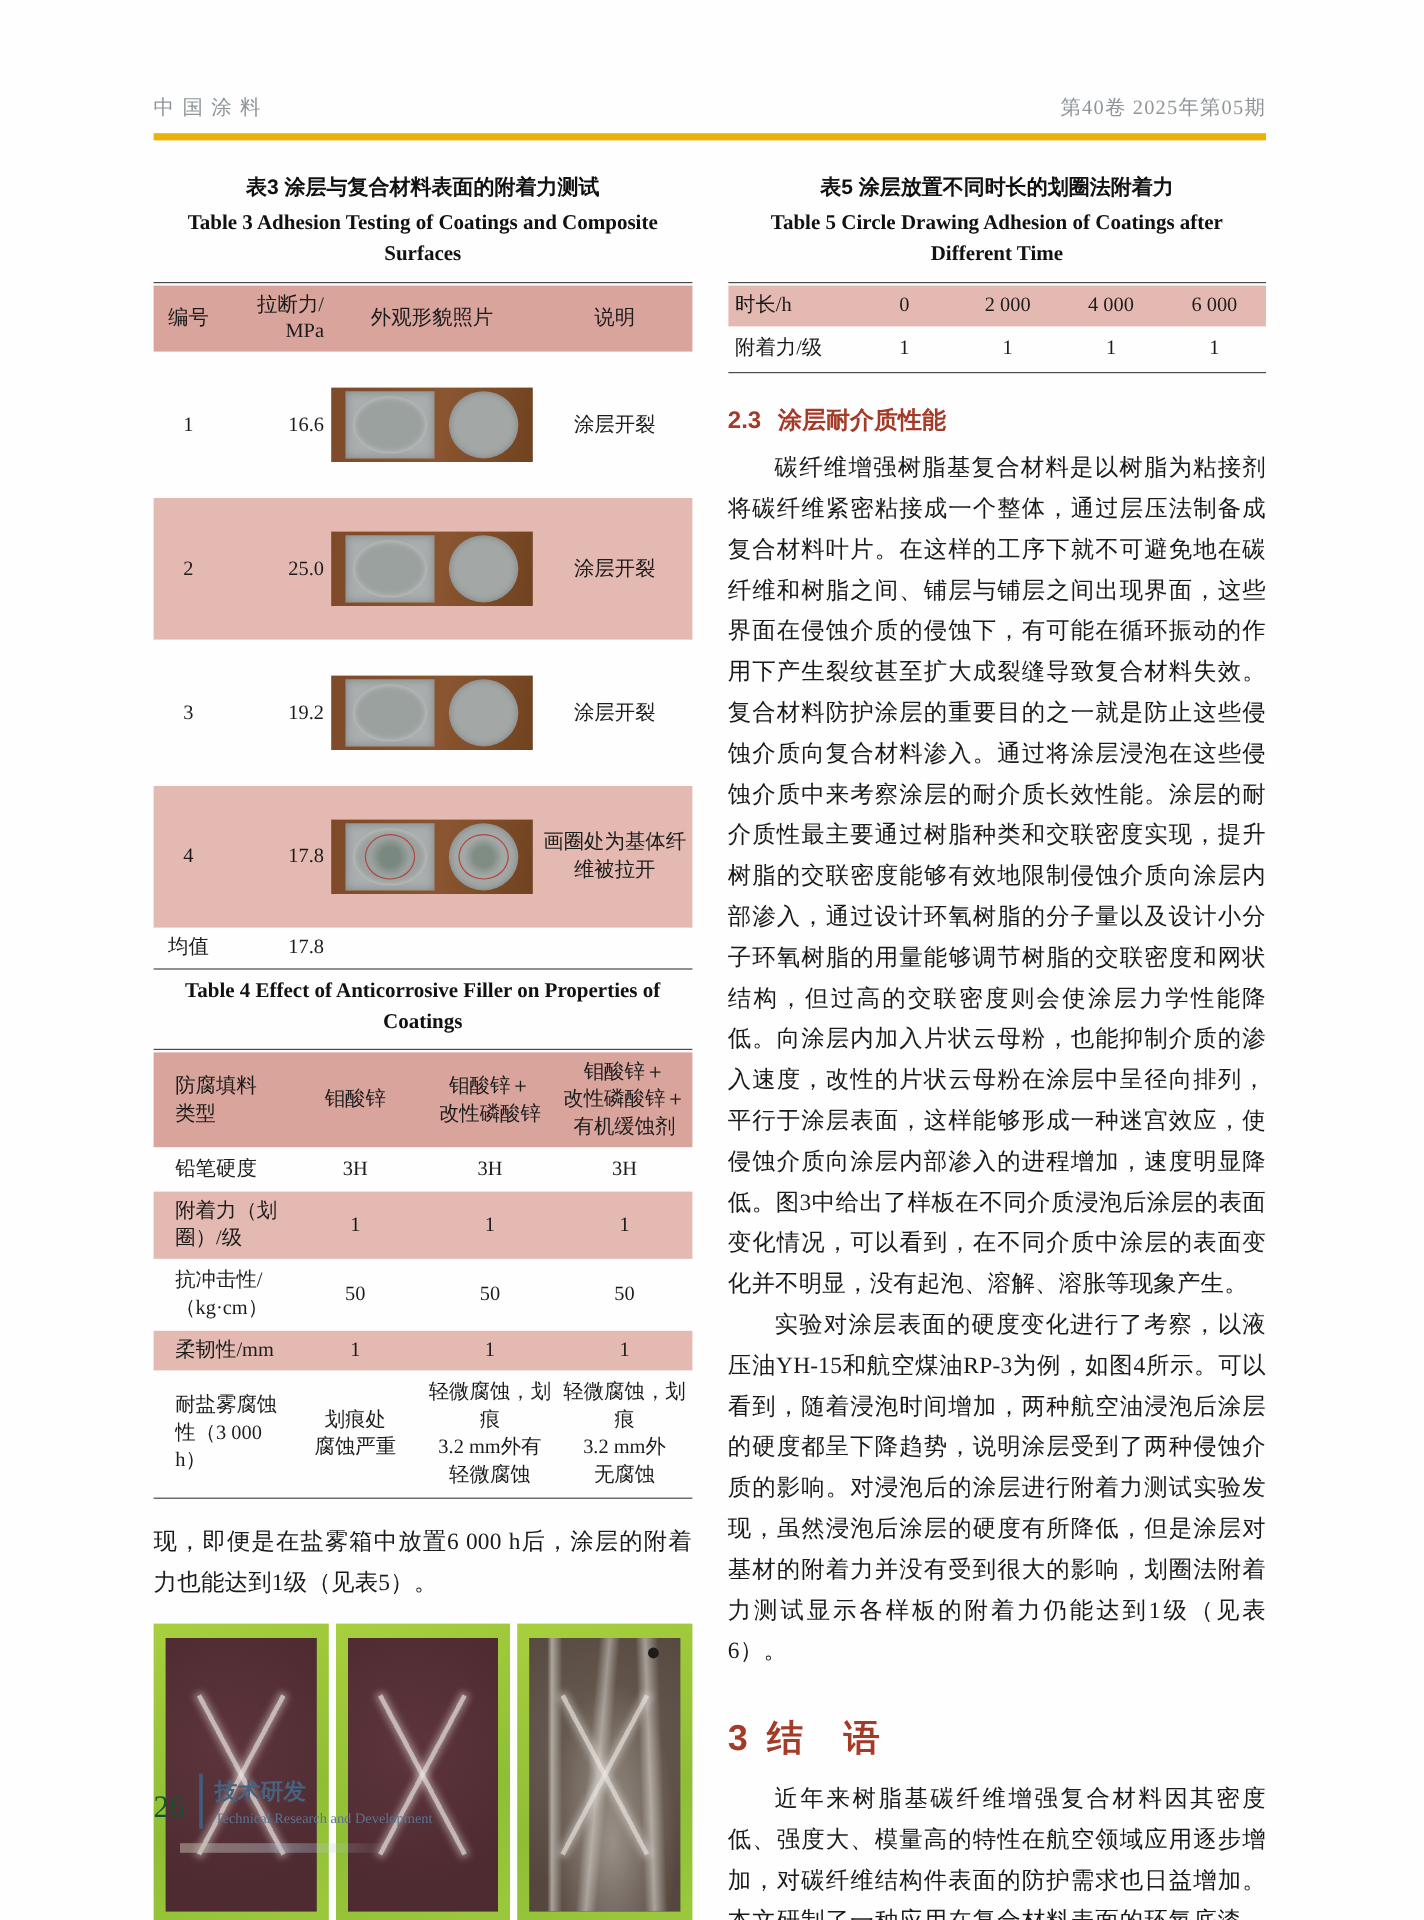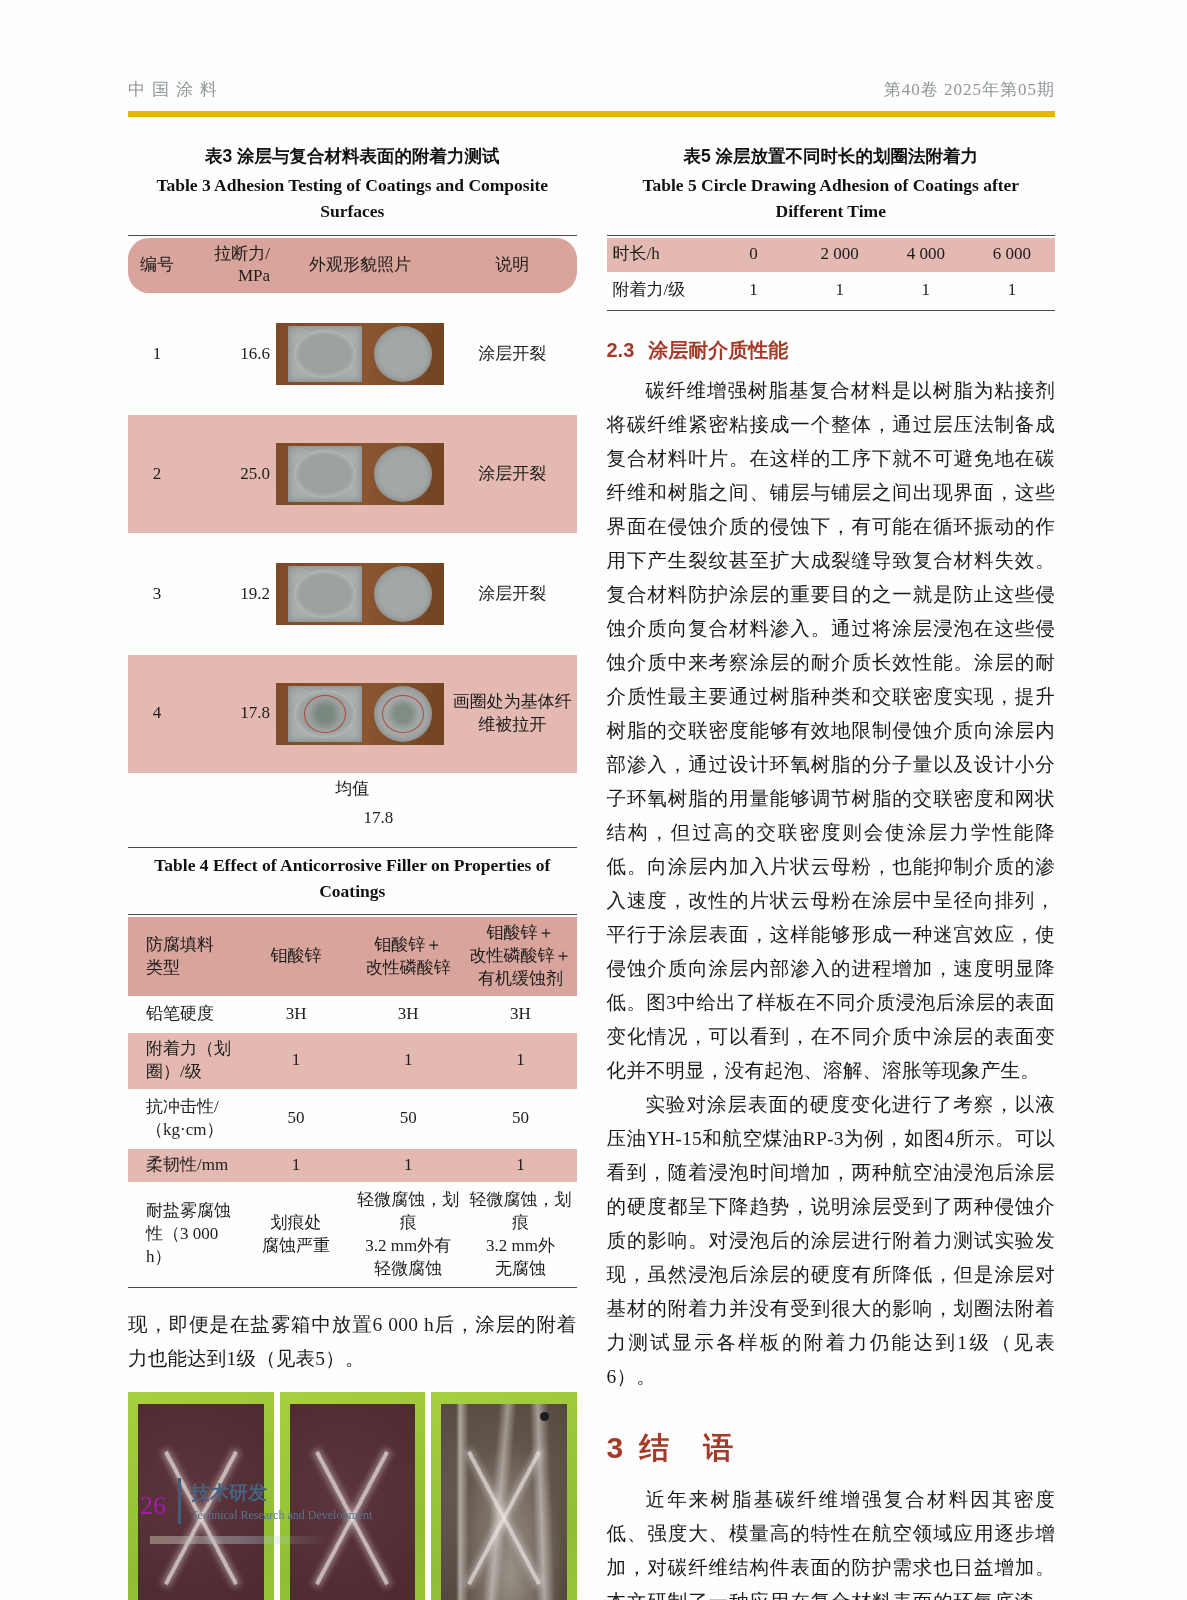--- a/index.html
+++ b/index.html
@@ -41,22 +41,22 @@
   .jrow.pink { background:#e3b9b1; }
   .jrow.hdr  { background:#d9a49c; }
   .jcell { text-align:center; padding:5px 2px; white-space:pre-line; line-height:1.35; }
 
   
   .t3-c1 { width:58px; }
   .t3-c2 { width:86px;text-align:right; }
   .t3-c3 { width:176px; }
   .t3-c4 { flex:1; }
   .t3 .jrow { min-height:70px; }
-  .t3 .jrow.hdr { min-height:50px;border-radius:21px; }
-  .t3 .jrow.mean { min-height:30px;flex-direction:column; }
+  .t3 .jrow.hdr { min-height:50px; }
+  .t3 .jrow.mean { min-height:30px; }
   .t3 .jrow.mean .jcell { padding:3px 2px; }
 
   
   .photo { width:168px; height:62px; background:linear-gradient(100deg,#7d4a2a,#8a5530 55%,#70421f); display:flex; align-items:center; justify-content:space-evenly; margin:0 auto; }
   .ph-sq { width:74px; height:56px; background:#a9aeae; position:relative; display:flex; align-items:center; justify-content:center; box-shadow:inset 0 0 8px rgba(0,0,0,.25); }
   .ph-sq .ell { width:62px; height:48px; border-radius:50%; background:#9ba19f; box-shadow:inset 0 0 6px rgba(255,255,255,.5); }
   .ph-circ { width:58px; height:56px; border-radius:50%; background:#a3a8a6; position:relative; box-shadow:inset 0 0 6px rgba(0,0,0,.25); }
   .ringed .ph-sq::after, .ringed .ph-circ::after {
     content:""; position:absolute; left:50%; top:50%; transform:translate(-50%,-50%);
     width:40px; height:36px; border:1.5px solid #b4453a; border-radius:50%;
@@ -106,21 +106,21 @@
       linear-gradient(95deg, transparent 40%, rgba(240,238,232,.45) 46%, transparent 52%),
       linear-gradient(88deg, transparent 72%, rgba(240,238,232,.5) 78%, transparent 86%),
       radial-gradient(ellipse at 55% 75%, rgba(240,238,232,.4), transparent 55%);
   }
   .plate.salted .plate-inner::after {
     content:""; position:absolute; right:18px; top:8px; width:9px; height:9px; border-radius:50%; background:#1c1c1c;
   }
 
   
   .footer { position:absolute; left:128px; bottom:76px; display:flex; align-items:center; }
-  .footer .pageno { font-size:26px; color:#a21caf; margin-right:12px; margin-top:10px;margin-left:12px; }
+  .footer .pageno { font-size:26px; color:#14532d; margin-right:12px; margin-top:10px; }
   .footer .vbar { width:3px; height:46px; background:#3f5d7f; margin-right:10px; }
   .footer .flabels .zh { font-family:"Liberation Sans","DejaVu Sans",sans-serif; font-weight:bold; font-size:19px; color:#47627f; }
   .footer .flabels .en { font-size:12px; color:#5a7390; margin-top:2px; }
   .footer-strip { position:absolute; left:150px; bottom:56px; width:180px; height:8px;
     background:linear-gradient(90deg, rgba(200,190,170,.5), rgba(180,195,210,.4), transparent); }
 </style>
 </head>
 <body>
 
 <div class="page">

